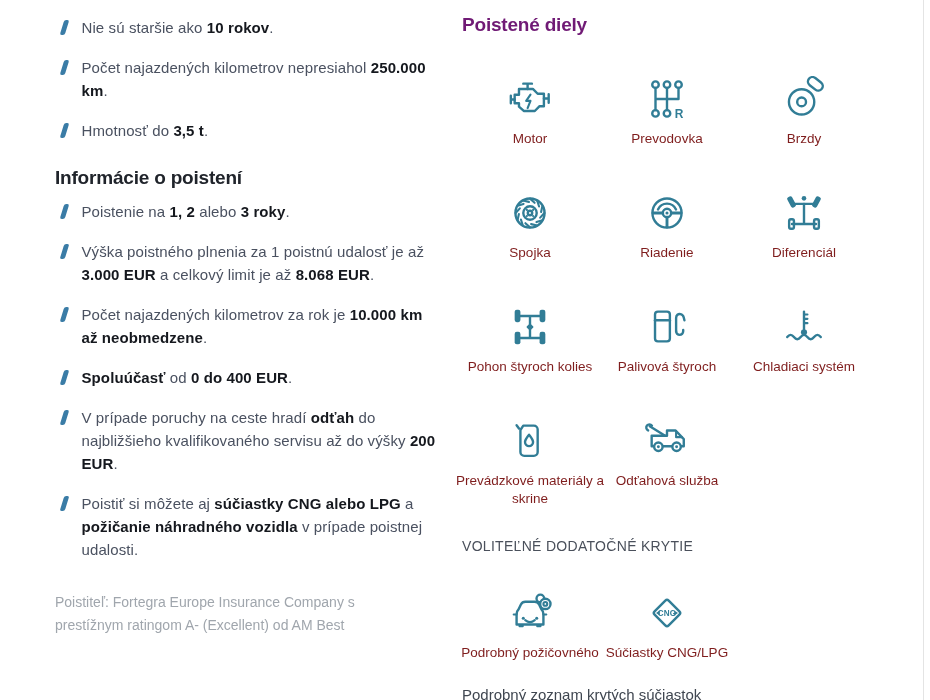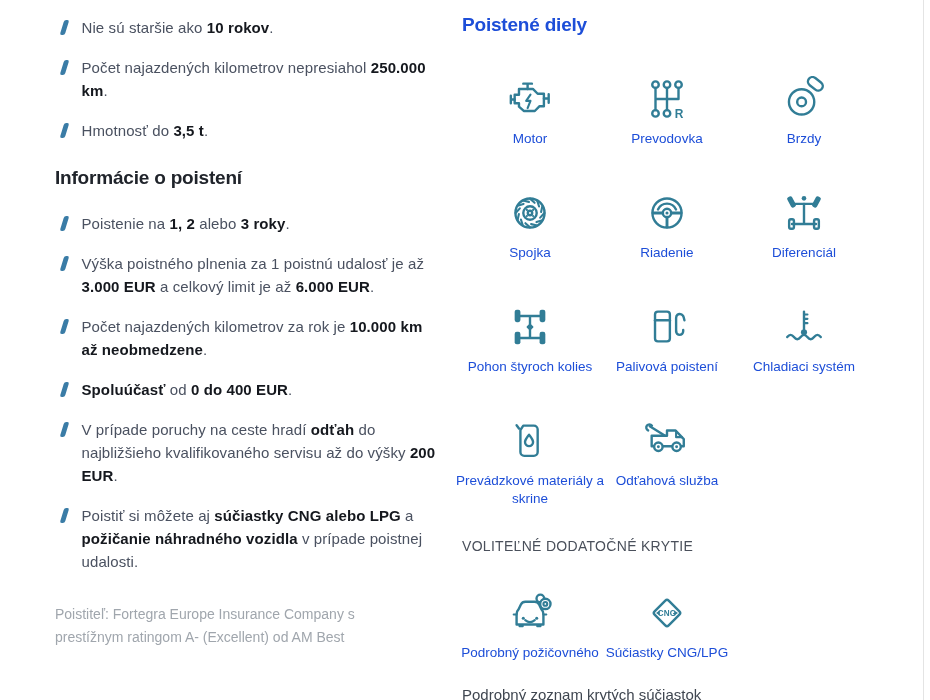--- a/index.html
+++ b/index.html
@@ -17,35 +17,35 @@
   .slash {
     flex:0 0 auto; width:4.5px; height:15px; background:#3a7ca6;
     transform:skewX(-17deg); border-radius:2px; margin:4px 0 0 7px;
   }
   .btxt {
     margin-left:15px; max-width:356px; font-size:15px; line-height:23px;
     color:#4a5160; letter-spacing:.1px;
   }
   .btxt b { color:#15181e; font-weight:700; }
   .lhead {
-    margin:25px 0 23px 0; font-size:19px; font-weight:800; color:#20242b;
+    margin:25px 0 11px 0; font-size:19px; font-weight:800; color:#20242b;
     letter-spacing:-.2px;
   }
   .top-pad { height:16px; }
   .footnote {
     margin:30px 0 0 0; width:316px; font-size:14px; line-height:23px; color:#a0a6ad;
   }
 
   
   .col-right { position:absolute; left:462px; top:0; width:410px; }
-  .rhead { margin:14px 0 0 0; font-size:19px; font-weight:800; color:#1d4ed8; letter-spacing:-.2px; }
+  .rhead { margin:14px 0 0 0; font-size:19px; font-weight:800; color:#701a75; letter-spacing:-.2px; }
   .grid { display:grid; grid-template-columns:136px 138px 136px; margin-top:26px; }
   .cell { height:114px; display:flex; flex-direction:column; align-items:center; justify-content:flex-start; }
   .cell .icwrap { height:62px; display:flex; align-items:center; justify-content:center; margin-top:6px; }
-  .cell-label { width:152px; text-align:center; font-size:13.5px; line-height:18px; color:#1d4ed8; }
+  .cell-label { width:152px; text-align:center; font-size:13.5px; line-height:18px; color:#7f1d1d; }
   .opt-heading { margin-top:20px; font-size:14px; font-weight:500; letter-spacing:.3px; color:#4a505b; }
   .grid-opt { margin-top:22px; }
   .grid-opt .cell { height:94px; }
   .parts-link {
     display:inline-block; margin-top:16px; font-size:15px; color:#3f4650;
     text-decoration:none; border-bottom:1px solid #dcdee1; padding-bottom:4px; cursor:pointer;
   }
 
   
   .ic { display:block; stroke:#317d96; fill:none; stroke-width:2.5px; stroke-linecap:round; stroke-linejoin:round; }
@@ -80,21 +80,21 @@
 
     <h2 class="lhead">Informácie o poistení</h2>
 
     <ul class="bullets">
       <li>
         <span class="slash"></span>
         <span class="btxt">Poistenie na <b>1, 2</b> alebo <b>3 roky</b>.</span>
       </li>
       <li>
         <span class="slash"></span>
-        <span class="btxt">Výška poistného plnenia za 1 poistnú udalosť je až <b>3.000 EUR</b> a celkový limit je až <b>6.000 EUR</b>.</span>
+        <span class="btxt">Výška poistného plnenia za 1 poistnú udalosť je až <b>3.000 EUR</b> a celkový limit je až <b>8.068 EUR</b>.</span>
       </li>
       <li>
         <span class="slash"></span>
         <span class="btxt">Počet najazdených kilometrov za rok je <b>10.000 km až neobmedzene</b>.</span>
       </li>
       <li>
         <span class="slash"></span>
         <span class="btxt"><b>Spoluúčasť</b> od <b>0 do 400 EUR</b>.</span>
       </li>
       <li>
@@ -228,21 +228,21 @@
 
       <div class="cell">
         <div class="icwrap">
             <svg class="ic" width="46" height="46" viewBox="0 0 48 48">
           <rect x="11.5" y="8" width="15.5" height="31" rx="3"></rect>
           <path d="M11.5,17 h15.5"></path>
           <path d="M33.5,28.5 V14.5 c0,-2.8 2.2,-4.6 4.6,-4 c1.7,0.4 2.9,1.7 3.3,3.4 l0.8,3.1"></path>
           <path d="M33.5,28.5 a3.7,3.7 0 1 0 7.4,0 v-1.5"></path>
         </svg>
           </div>
-        <div class="cell-label">Palivová poistení</div>
+        <div class="cell-label">Palivová štyroch</div>
       </div>
 
       <div class="cell">
         <div class="icwrap">
             <svg class="ic" width="46" height="46" viewBox="0 0 48 48">
           <path d="M24,8 V26"></path>
           <path class="thin" d="M24,11 h3.6 M24,15.5 h3.6 M24,20 h3.6"></path>
           <circle class="fl" cx="24" cy="29.5" r="3.2"></circle>
           <path d="M6.5,34.5 q3.5,-4.5 7,0 t7,0 t7,0 t7,0 t7,0"></path>
         </svg>

